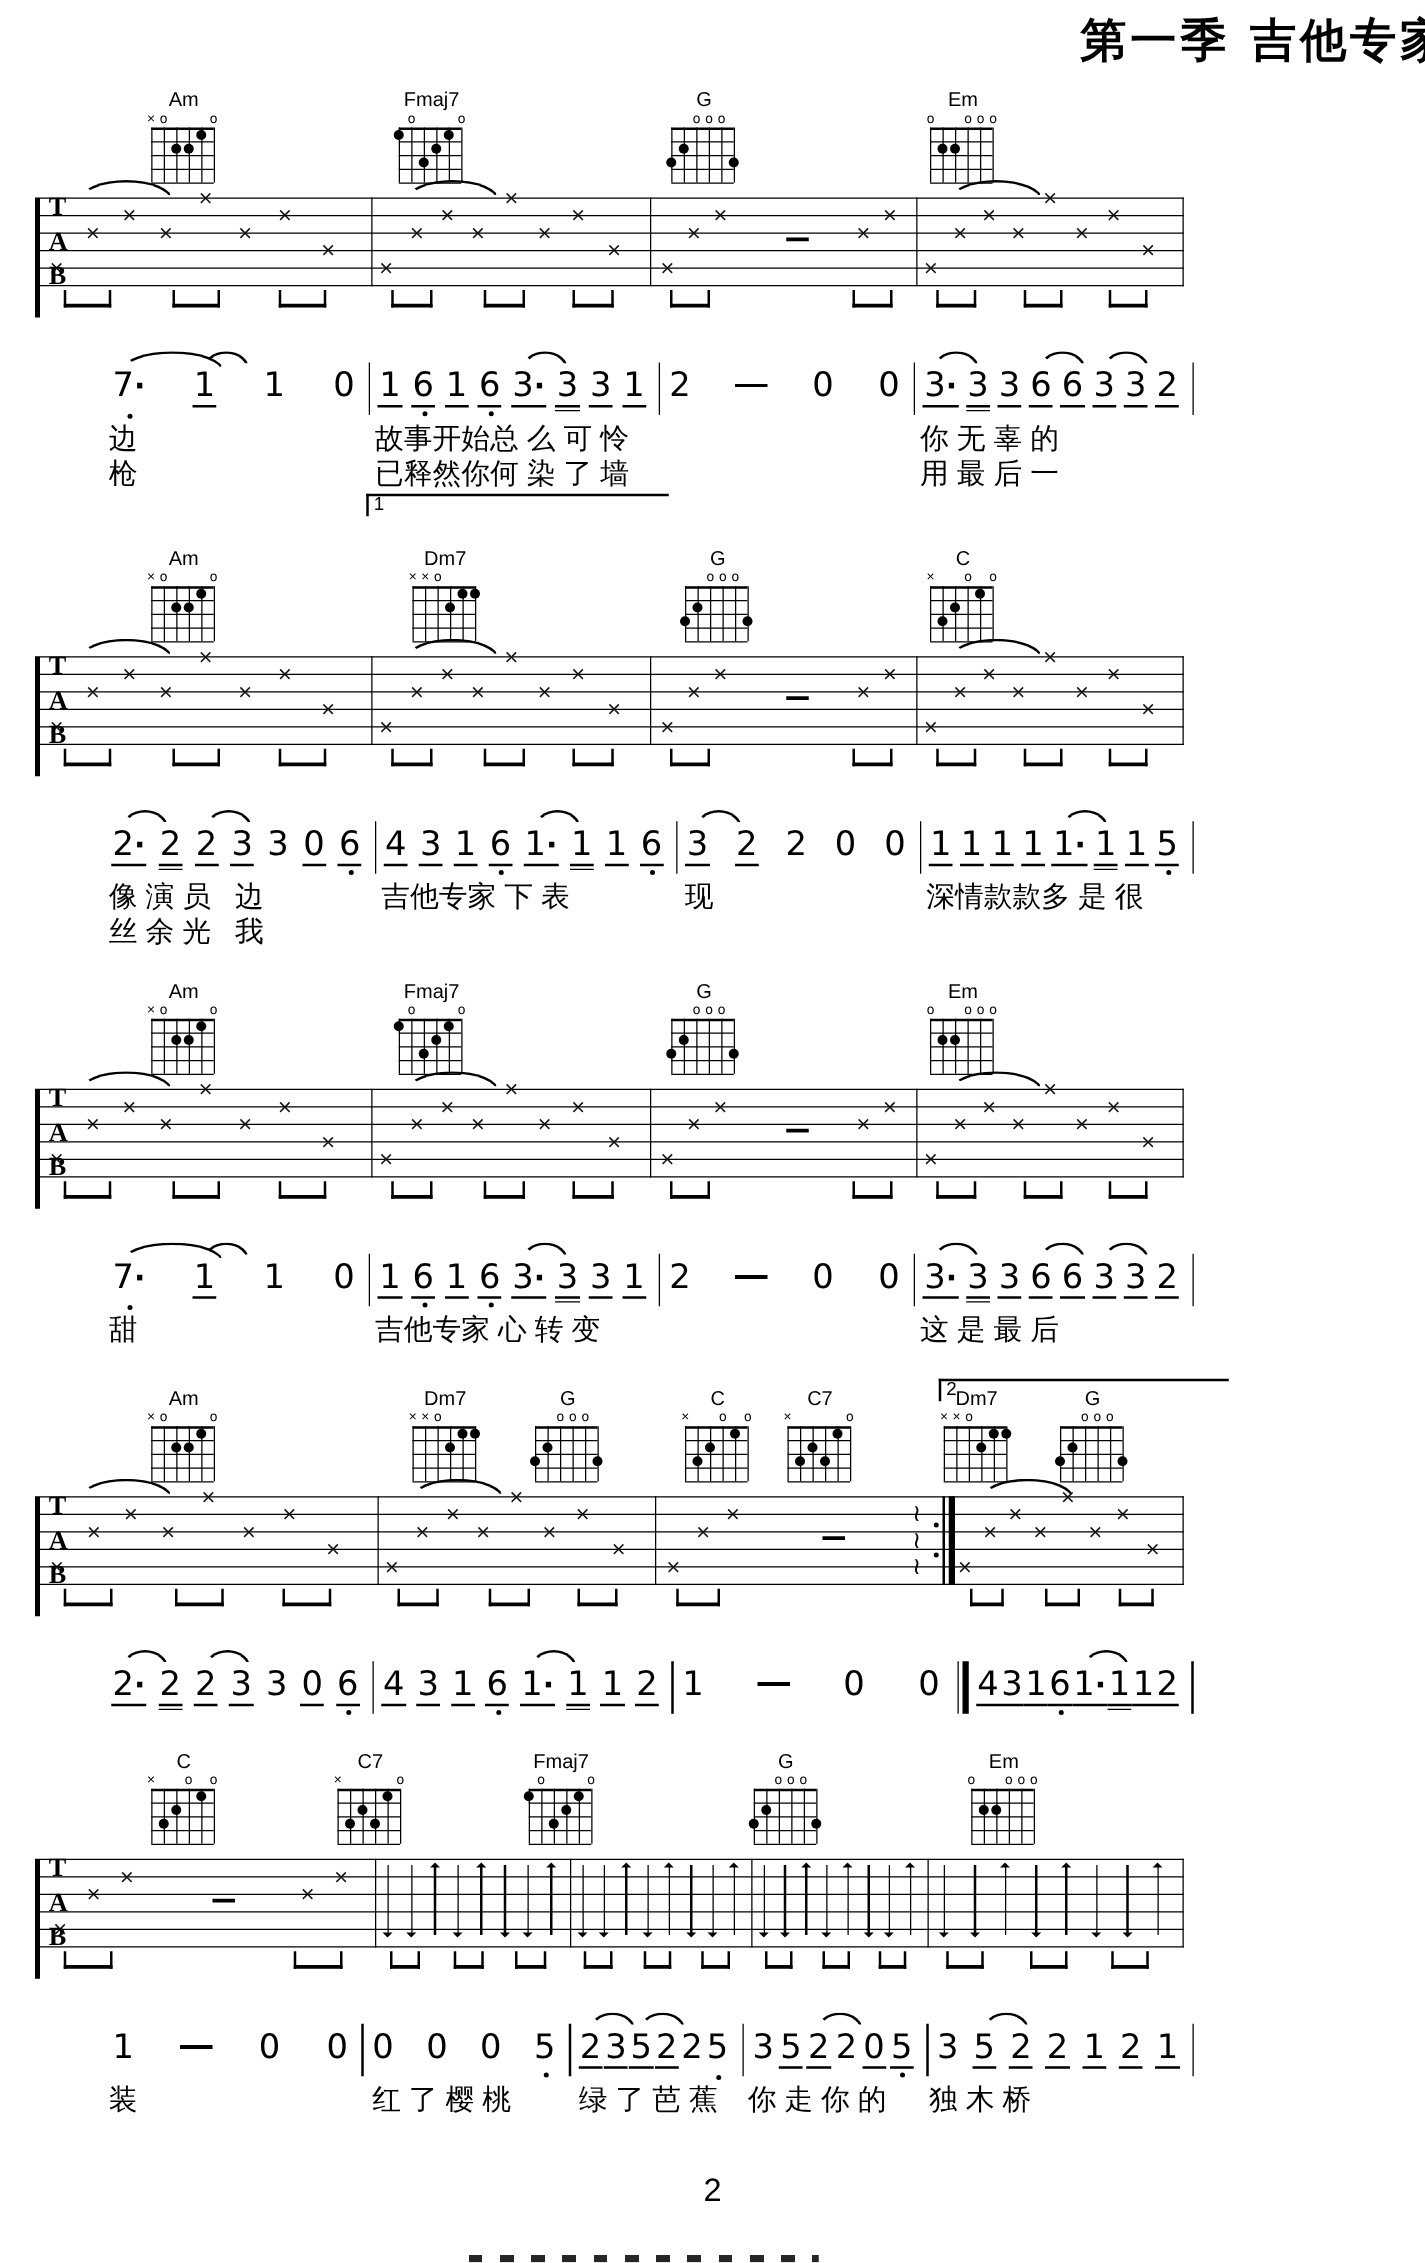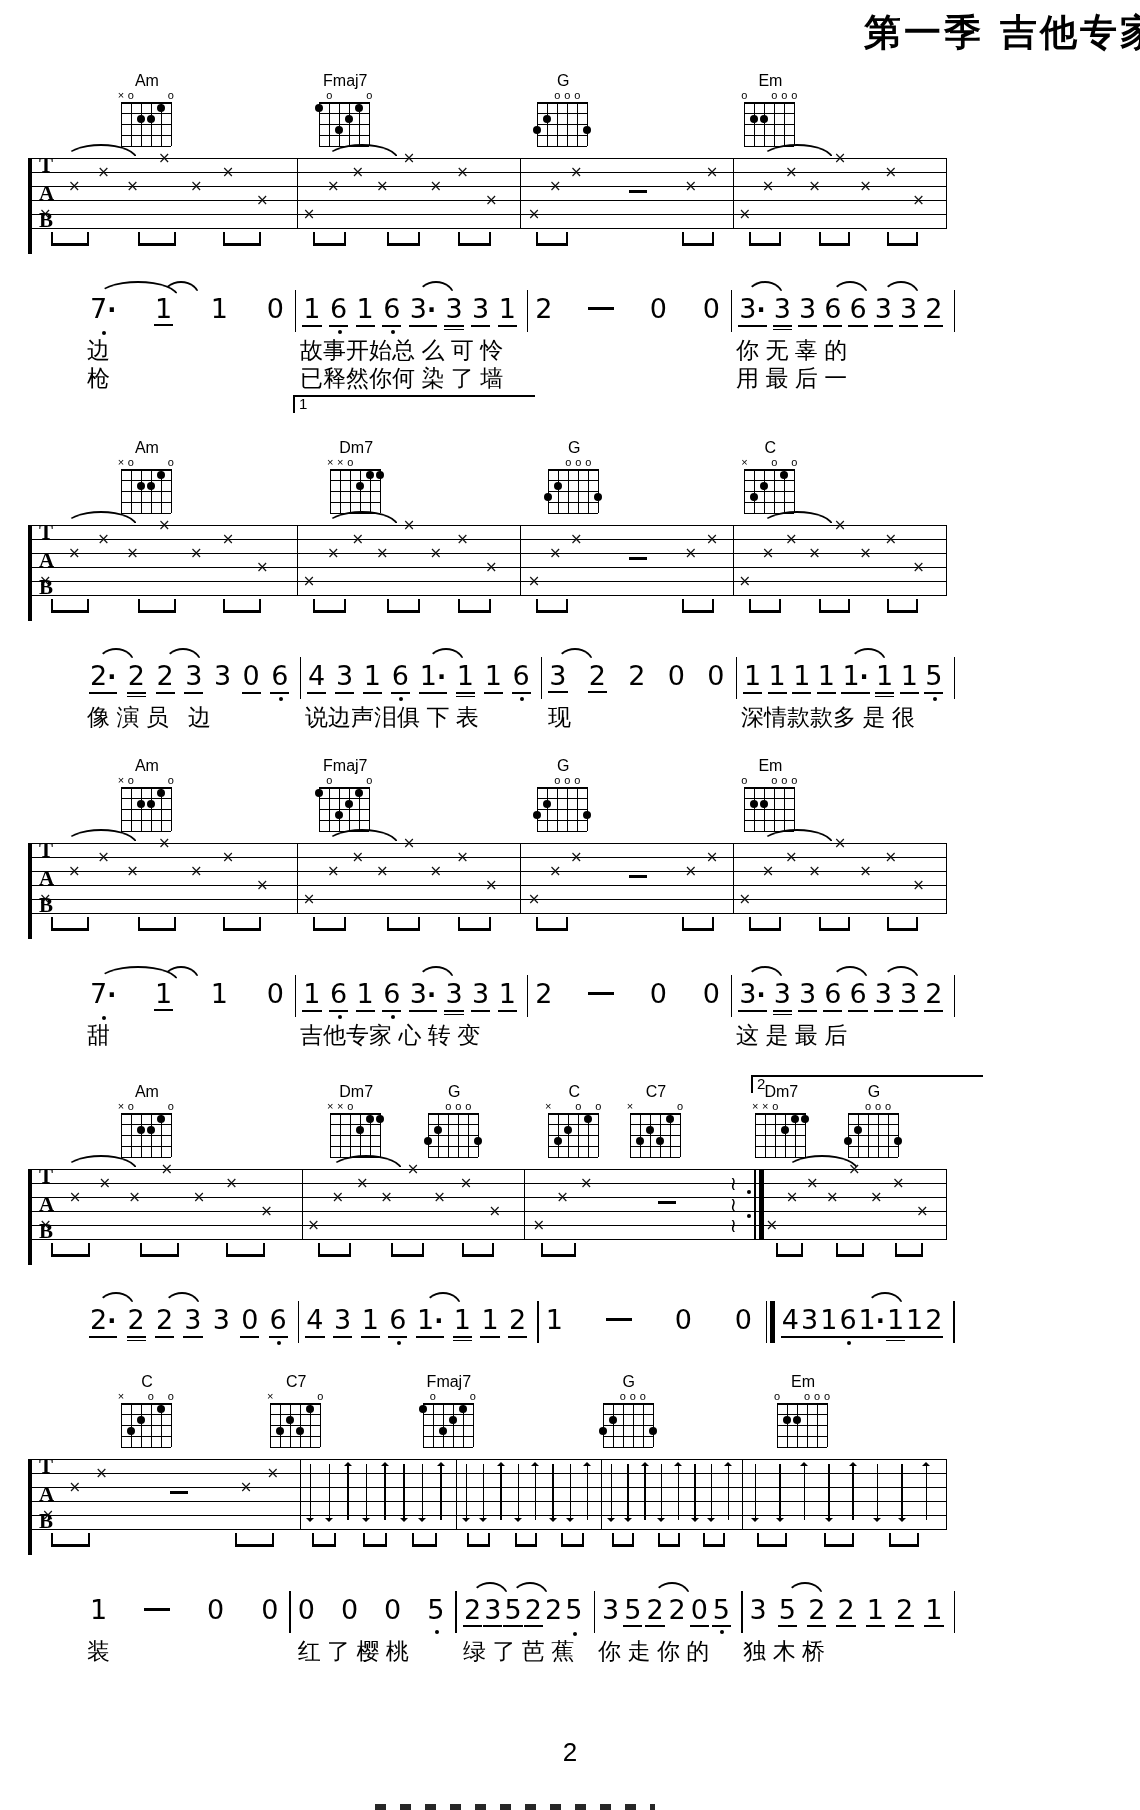--- a/index.html
+++ b/index.html
@@ -499,21 +499,22 @@
             <div class="tok u1">1</div>
             <div class="tok u1">1</div>
             <div class="tok u1">1</div>
             <div class="tok u1">1<span class="aug">·</span><div class="arc"></div></div>
             <div class="tok u1">1<div class="u2"></div></div>
             <div class="tok u1">1</div>
             <div class="tok u1">5<div class="lodot"></div></div>
           </div>
           <div class="nbar"></div>
         </div>
-        <div class="lyrrow"><div class="lcell" style="flex-grow: 21.5;">像 演 员   边</div><div class="lcell" style="flex-grow: 24;">说边声泪俱 下 表</div><div class="lcell" style="flex-grow: 19;">现</div><div class="lcell" style="flex-grow: 21.5;">深情款款多 是 很</div></div>
+        <div class="lyrrow"><div class="lcell" style="flex-grow: 21.5;">像 演 员   边</div><div class="lcell" style="flex-grow: 24;">吉他专家 下 表</div><div class="lcell" style="flex-grow: 19;">现</div><div class="lcell" style="flex-grow: 21.5;">深情款款多 是 很</div></div>
+        <div class="lyrrow"><div class="lcell" style="flex-grow: 21.5;">丝 余 光   我</div><div class="lcell" style="flex-grow: 24;"></div><div class="lcell" style="flex-grow: 19;"></div><div class="lcell" style="flex-grow: 21.5;"></div></div>
       </div>
       <div class="system">
         <div class="chordrow">
           <div class="chord" style="left: 8.8%;">
             <div class="cname">Am</div>
             <div class="cmarks">
               <span style="left: -5px;">×</span>
               <span style="left: 5px;">o</span>
               <span style="left: 45px;">o</span>
             </div>

